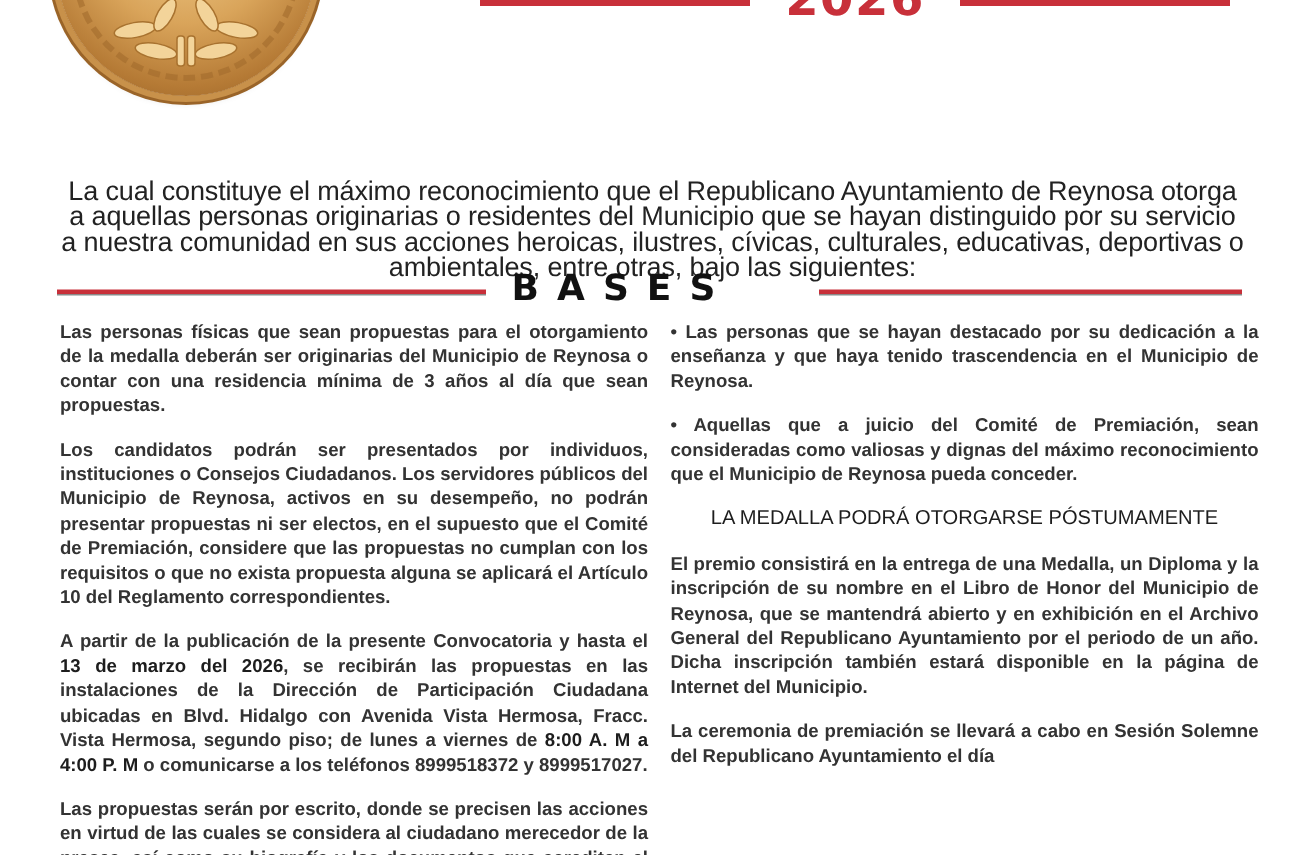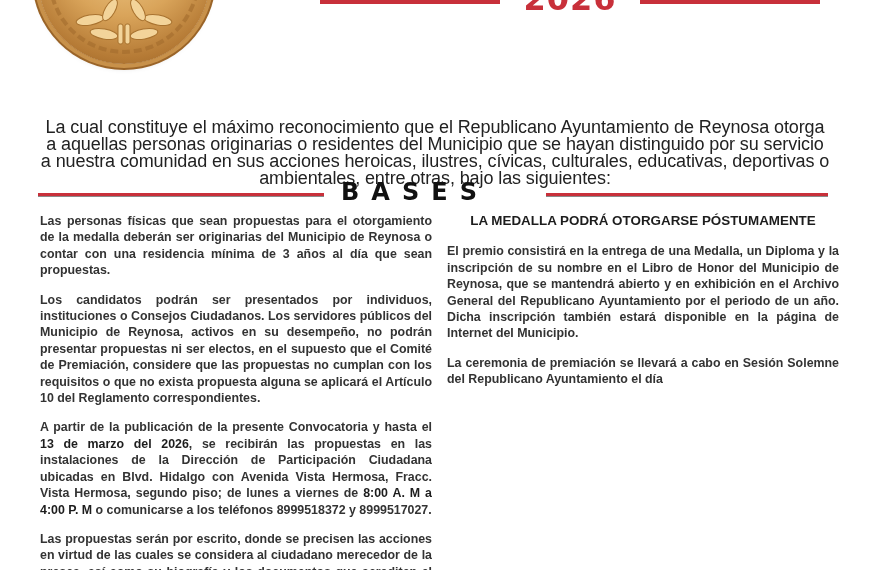--- a/index.html
+++ b/index.html
@@ -37,21 +37,21 @@
       position: absolute; left: 304px; top: 178px; width: 222px; text-align: center;
       font-family: "DejaVu Sans", sans-serif; font-weight: bold; font-size: 24px;
       letter-spacing: 12px; color: #111;
     }
     .col { position: absolute; top: 213px; width: 392px; font-size: 12.4px; line-height: 16.4px; color: #333; text-align: justify; }
     .col.left { left: 40px; }
     .col.right { left: 447px; }
     .col p { margin: 0 0 13px 0; font-weight: bold; }
     .col b { color: #1d1d1d; }
     .subhead {
-      text-align: center; font-weight: bold; font-size: 13.4px; color: #1d1d1d; margin: 0 0 14px 0;
+      text-align: center; font-weight: normal; font-size: 13.4px; color: #1d1d1d; margin: 0 0 14px 0;
     }
   </style>
 </head>
 <body>
 
 <div class="medal">
   <svg class="wreath" viewBox="0 0 172 172">
     <g fill="#f3d49a" stroke="#a8722f" stroke-width="1">
       <ellipse cx="52" cy="128" rx="14" ry="5" transform="rotate(-10 52 128)"></ellipse>
       <ellipse cx="66" cy="142" rx="14" ry="5" transform="rotate(10 66 142)"></ellipse>
@@ -77,16 +77,18 @@
 
 <div class="col left">
   <p>Las personas físicas que sean propuestas para el otorgamiento de la medalla deberán ser originarias del Municipio de Reynosa o contar con una residencia mínima de 3 años al día que sean propuestas.</p>
   <p>Los candidatos podrán ser presentados por individuos, instituciones o Consejos Ciudadanos. Los servidores públicos del Municipio de Reynosa, activos en su desempeño, no podrán presentar propuestas ni ser electos, en el supuesto que el Comité de Premiación, considere que las propuestas no cumplan con los requisitos o que no exista propuesta alguna se aplicará el Artículo 10 del Reglamento correspondientes.</p>
   <p><span>A partir de la publicación de la presente Convocatoria y hasta el </span><b>13 de marzo del 2026</b><span>, se recibirán las propuestas en las instalaciones de la Dirección de Participación Ciudadana ubicadas en Blvd. Hidalgo con Avenida Vista Hermosa, Fracc. Vista Hermosa, segundo piso; de lunes a viernes de </span><b>8:00 A. M a 4:00 P. M</b><span> o comunicarse a los teléfonos 8999518372 y 8999517027.</span></p>
   <p>Las propuestas serán por escrito, donde se precisen las acciones en virtud de las cuales se considera al ciudadano merecedor de la presea, así como su biografía y los documentos que acrediten el merecimiento. El registro de candidatos no tiene costo alguno.</p>
 
 </div>
 
 <div class="col right">
+  <p>• Las personas que se hayan destacado por su dedicación a la enseñanza y que haya tenido trascendencia en el Municipio de Reynosa.</p>
+  <p>• Aquellas que a juicio del Comité de Premiación, sean consideradas como valiosas y dignas del máximo reconocimiento que el Municipio de Reynosa pueda conceder.</p>
   <div class="subhead">LA MEDALLA PODRÁ OTORGARSE PÓSTUMAMENTE</div>
   <p>El premio consistirá en la entrega de una Medalla, un Diploma y la inscripción de su nombre en el Libro de Honor del Municipio de Reynosa, que se mantendrá abierto y en exhibición en el Archivo General del Republicano Ayuntamiento por el periodo de un año. Dicha inscripción también estará disponible en la página de Internet del Municipio.</p>
   <p><span>La ceremonia de premiación se llevará a cabo en Sesión Solemne del Republicano Ayuntamiento el día </span></p>
 </div>
 
 </body></html>

